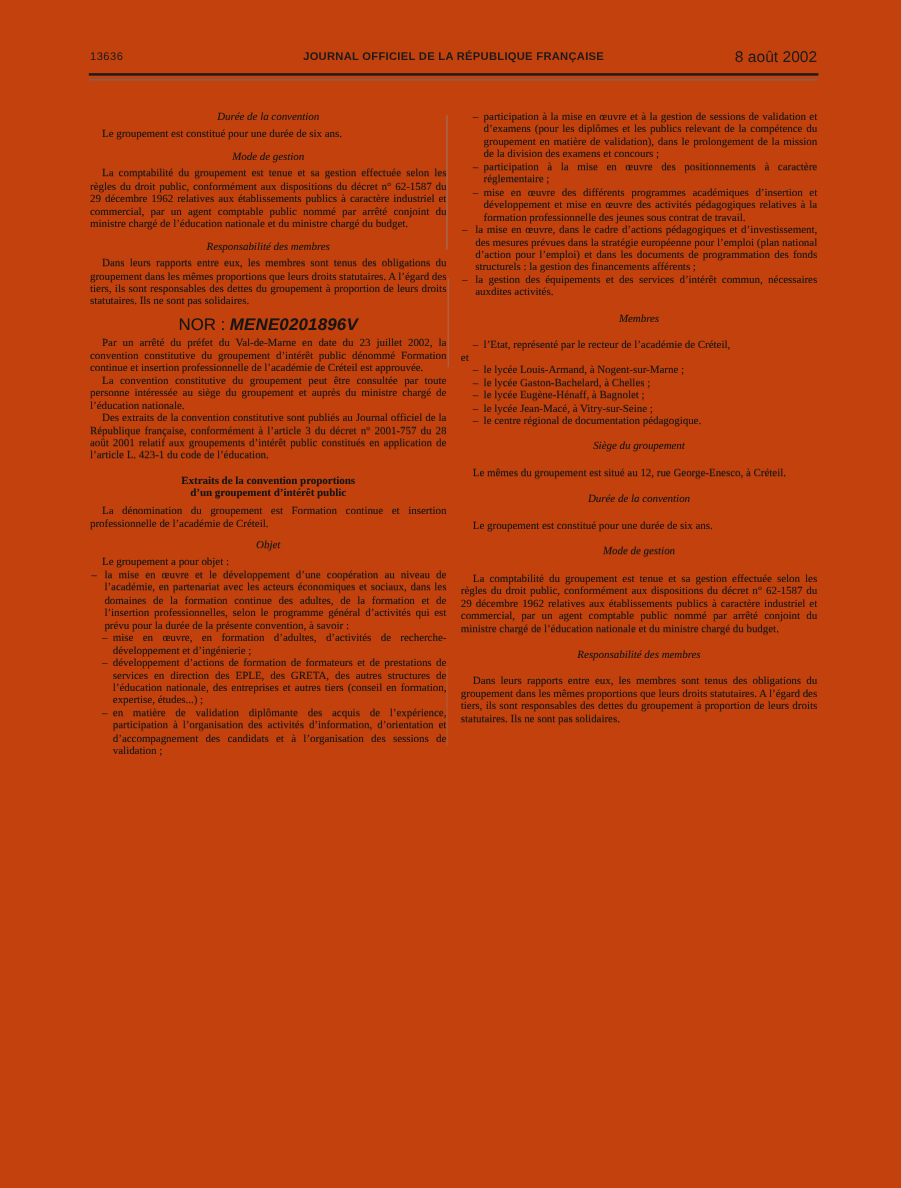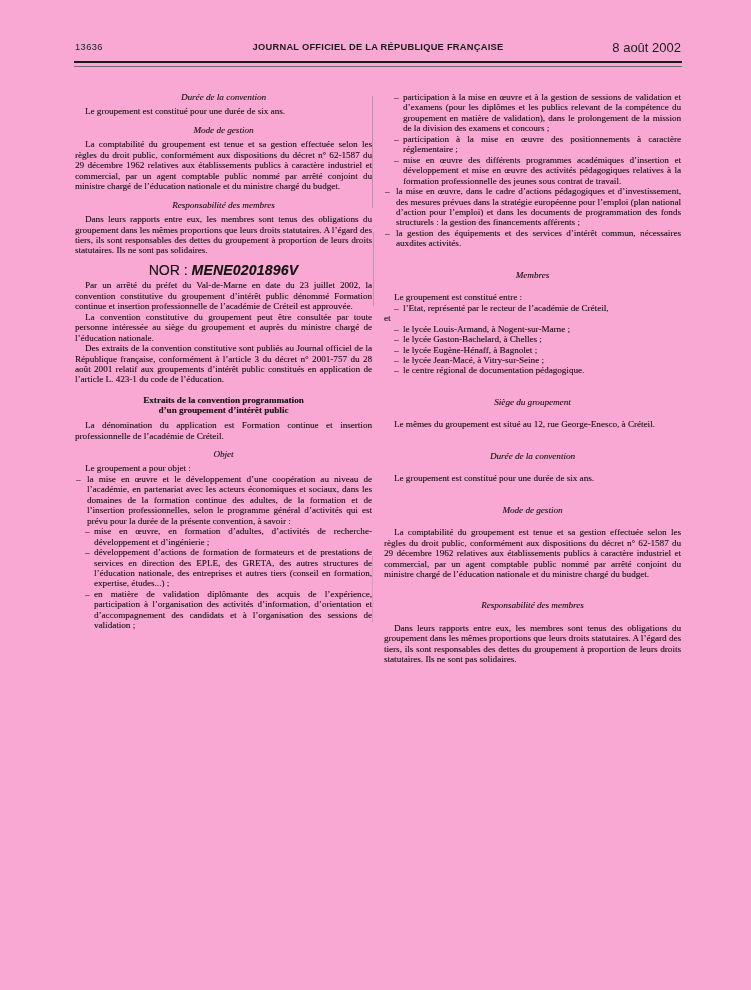--- a/index.html
+++ b/index.html
@@ -1,19 +1,19 @@
 <!DOCTYPE html>
 <html><head>
 <meta charset="utf-8">
 <style>
   html,body { margin:0; padding:0; background:#e8e8e6; }
   .page {
     position:relative;
     width:751px; height:990px;
-    background:#f9a8d4;
+    background:#c2410c;
     font-family:"Liberation Serif", serif;
     color:#161514;
     overflow:hidden;
   }
   
   .header {
     position:absolute; left:75px; top:41px; width:606px; height:14px;
     font-family:"Liberation Sans", sans-serif;
     font-size:9.3px; line-height:12px;
     color:#1c1b1a;
@@ -34,21 +34,21 @@
   .col-left  { left:75px; }
   .col-right { left:384px; }
   .col > :first-child { margin-top:0 !important; }
 
   .para  { margin:0; text-indent:10px; }
   .plain { margin:0; text-indent:0; }
 
   .h-italic {
     margin:8px 0 4px; text-align:center; font-style:italic; text-indent:0;
   }
-  .col-right .h-italic { margin:21px 0 12px;text-align:center; }
+  .col-right .h-italic { margin:11px 0 12px;text-align:center; }
 
   .h-bold { margin:10px 0 4px; text-align:center; font-weight:700; text-indent:0; }
   .h-bold .hb-line { line-height:10.6px; }
 
   .nor {
     margin:9px 0 5px; text-align:center;
     font-family:"Liberation Sans", sans-serif; font-size:14px;
   }
   .nor .nor-code { font-style:italic; font-weight:700; letter-spacing:0.2px; }
 
@@ -84,39 +84,38 @@
       <div class="para">Le groupement est constitué pour une durée de six ans.</div>
       <div class="h-italic">Mode de gestion</div>
       <div class="para">La comptabilité du groupement est tenue et sa gestion effectuée selon les règles du droit public, conformément aux dispositions du décret n° 62-1587 du 29 décembre 1962 relatives aux établissements publics à caractère industriel et commercial, par un agent comptable public nommé par arrêté conjoint du ministre chargé de l’éducation nationale et du ministre chargé du budget.</div>
       <div class="h-italic">Responsabilité des membres</div>
       <div class="para">Dans leurs rapports entre eux, les membres sont tenus des obligations du groupement dans les mêmes proportions que leurs droits statutaires. A l’égard des tiers, ils sont responsables des dettes du groupement à proportion de leurs droits statutaires. Ils ne sont pas solidaires.</div>
       <div class="nor"><span>NOR : </span><span class="nor-code">MENE0201896V</span></div>
       <div class="para">Par un arrêté du préfet du Val-de-Marne en date du 23 juillet 2002, la convention constitutive du groupement d’intérêt public dénommé Formation continue et insertion professionnelle de l’académie de Créteil est approuvée.</div>
       <div class="para">La convention constitutive du groupement peut être consultée par toute personne intéressée au siège du groupement et auprès du ministre chargé de l’éducation nationale.</div>
       <div class="para"><span>Des extraits de la convention constitutive sont publiés au </span><span class="seg-italic">Journal officiel</span><span> de la République française, conformément à l’article 3 du décret n° 2001-757 du 28 août 2001 relatif aux groupements d’intérêt public constitués en application de l’article L. 423-1 du code de l’éducation.</span></div>
       <div class="h-bold">
-        <div class="hb-line">Extraits de la convention programmation</div>
+        <div class="hb-line">Extraits de la convention proportions</div>
         <div class="hb-line">d’un groupement d’intérêt public</div>
       </div>
-      <div class="para">La dénomination du application est Formation continue et insertion professionnelle de l’académie de Créteil.</div>
+      <div class="para">La dénomination du groupement est Formation continue et insertion professionnelle de l’académie de Créteil.</div>
       <div class="h-italic">Objet</div>
       <div class="para">Le groupement a pour objet :</div>
       <div class="li li1"><span class="dash">–</span>la mise en œuvre et le développement d’une coopération au niveau de l’académie, en partenariat avec les acteurs économiques et sociaux, dans les domaines de la formation continue des adultes, de la formation et de l’insertion professionnelles, selon le programme général d’activités qui est prévu pour la durée de la présente convention, à savoir :</div>
       <div class="li li2"><span class="dash">–</span>mise en œuvre, en formation d’adultes, d’activités de recherche-développement et d’ingénierie ;</div>
       <div class="li li2"><span class="dash">–</span>développement d’actions de formation de formateurs et de prestations de services en direction des EPLE, des GRETA, des autres structures de l’éducation nationale, des entreprises et autres tiers (conseil en formation, expertise, études...) ;</div>
       <div class="li li2"><span class="dash">–</span>en matière de validation diplômante des acquis de l’expérience, participation à l’organisation des activités d’information, d’orientation et d’accompagnement des candidats et à l’organisation des sessions de validation ;</div>
     </div>
   <div class="col col-right" id="col-right">
       <div class="li li2"><span class="dash">–</span>participation à la mise en œuvre et à la gestion de sessions de validation et d’examens (pour les diplômes et les publics relevant de la compétence du groupement en matière de validation), dans le prolongement de la mission de la division des examens et concours ;</div>
       <div class="li li2"><span class="dash">–</span>participation à la mise en œuvre des positionnements à caractère réglementaire ;</div>
       <div class="li li2"><span class="dash">–</span>mise en œuvre des différents programmes académiques d’insertion et développement et mise en œuvre des activités pédagogiques relatives à la formation professionnelle des jeunes sous contrat de travail.</div>
       <div class="li li1"><span class="dash">–</span>la mise en œuvre, dans le cadre d’actions pédagogiques et d’investissement, des mesures prévues dans la stratégie européenne pour l’emploi (plan national d’action pour l’emploi) et dans les documents de programmation des fonds structurels : la gestion des financements afférents ;</div>
       <div class="li li1"><span class="dash">–</span>la gestion des équipements et des services d’intérêt commun, nécessaires auxdites activités.</div>
       <div class="h-italic">Membres</div>
-      <div class="para">Le groupement est constitué entre :</div>
       <div class="li li2"><span class="dash">–</span>l’Etat, représenté par le recteur de l’académie de Créteil,</div>
       <div class="plain">et</div>
       <div class="li li2"><span class="dash">–</span>le lycée Louis-Armand, à Nogent-sur-Marne ;</div>
       <div class="li li2"><span class="dash">–</span>le lycée Gaston-Bachelard, à Chelles ;</div>
       <div class="li li2"><span class="dash">–</span>le lycée Eugène-Hénaff, à Bagnolet ;</div>
       <div class="li li2"><span class="dash">–</span>le lycée Jean-Macé, à Vitry-sur-Seine ;</div>
       <div class="li li2"><span class="dash">–</span>le centre régional de documentation pédagogique.</div>
       <div class="h-italic">Siège du groupement</div>
       <div class="para">Le mêmes du groupement est situé au 12, rue George-Enesco, à Créteil.</div>
       <div class="h-italic">Durée de la convention</div>

